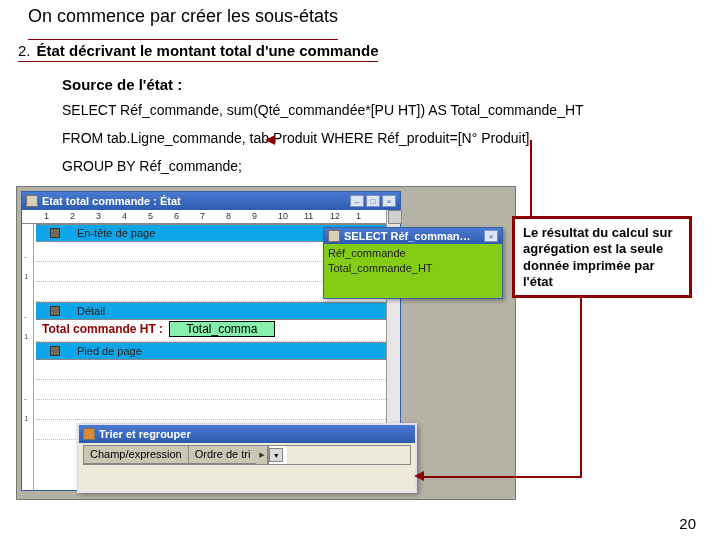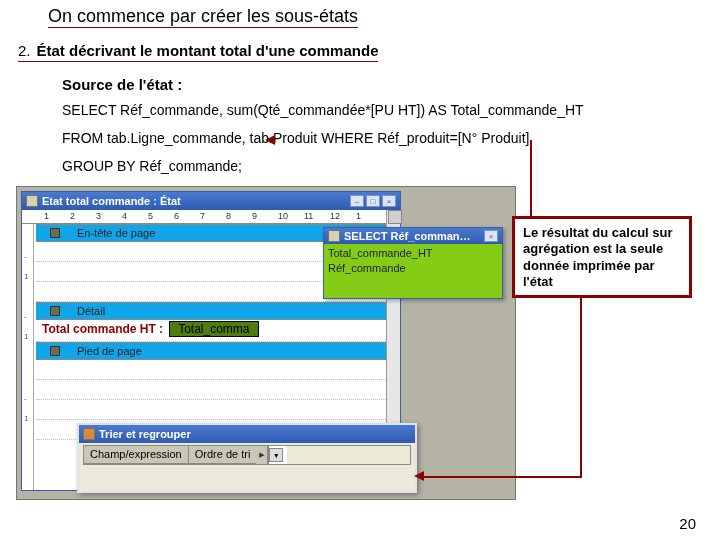--- a/index.html
+++ b/index.html
@@ -4,24 +4,24 @@
 <style>
   * { box-sizing: border-box; margin: 0; padding: 0; }
   body {
     width: 720px; height: 540px;
     background: #ffffff;
     font-family: Arial, sans-serif;
     position: relative;
     overflow: hidden;
   }
   .title {
-    position: absolute; left: 48px; top: 6px;
+    position: absolute; left: 28px; top: 6px;
     font-size: 18px; color: #000;
     border-bottom: 1px solid #8b0000;
-    padding-bottom: 0;
+    padding-bottom: 12px;
   }
   .subtitle-row {
     position: absolute; left: 18px; top: 42px;
     display: flex; gap: 6px; align-items: baseline;
     border-bottom: 1px solid #8b0000;
     padding-bottom: 2px;
   }
   .subtitle-num { font-size: 15px; color: #000; }
   .subtitle { font-size: 15px; color: #000; font-weight: bold; }
   .source-label {
@@ -103,22 +103,22 @@
     background: #fff;
   }
   .sbh { height: 18px; }
   .detail-field {
     position: absolute; left: 2px;
     height: 18px; display: flex; align-items: center;
     font-size: 12px;
   }
   .detail-label { color: #8b0000; font-weight: bold; padding: 0 4px; }
   .detail-value {
-    border: 1px solid #000; background: #4d7c0f;
-    padding: 0 8px; margin-left: 2px;
+    border: 1px solid #000; background: #86efac;
+    padding: 0 16px; margin-left: 2px;
   }
 
   .fieldlist-window {
     position: absolute; left: 306px; top: 40px;
     width: 180px; height: 72px;
     background: #84cc16; border: 1px solid #3a5fa6;
     box-shadow: 2px 2px 4px rgba(0,0,0,0.3);
   }
   .fieldlist-window .win-titlebar { height: 16px; }
   .fieldlist-body {
@@ -288,22 +288,22 @@
     <div class="scrollbar-v"></div>
   </div>
 
   <div class="fieldlist-window">
     <div class="win-titlebar">
       <div class="win-icon"></div>
       <div class="win-title">SELECT Réf_comman…</div>
       <div class="win-btn">×</div>
     </div>
     <div class="fieldlist-body">
+      <div>Réf_commande</div>
       <div>Total_commande_HT</div>
-      <div>Réf_commande</div>
     </div>
   </div>
 
   <div class="sort-dialog">
     <div class="sort-titlebar">
       <div class="win-icon" style="background:#d88a3a"></div>
       <div class="sort-title">Trier et regrouper</div>
     </div>
     <div class="sort-table">
       <div class="sort-header-row">

